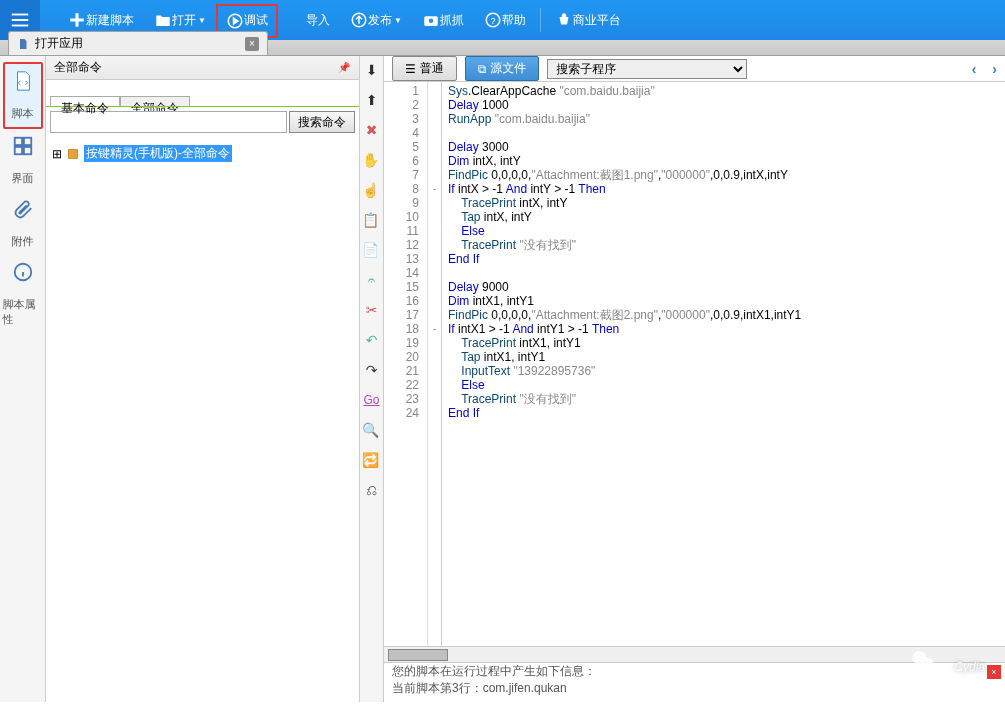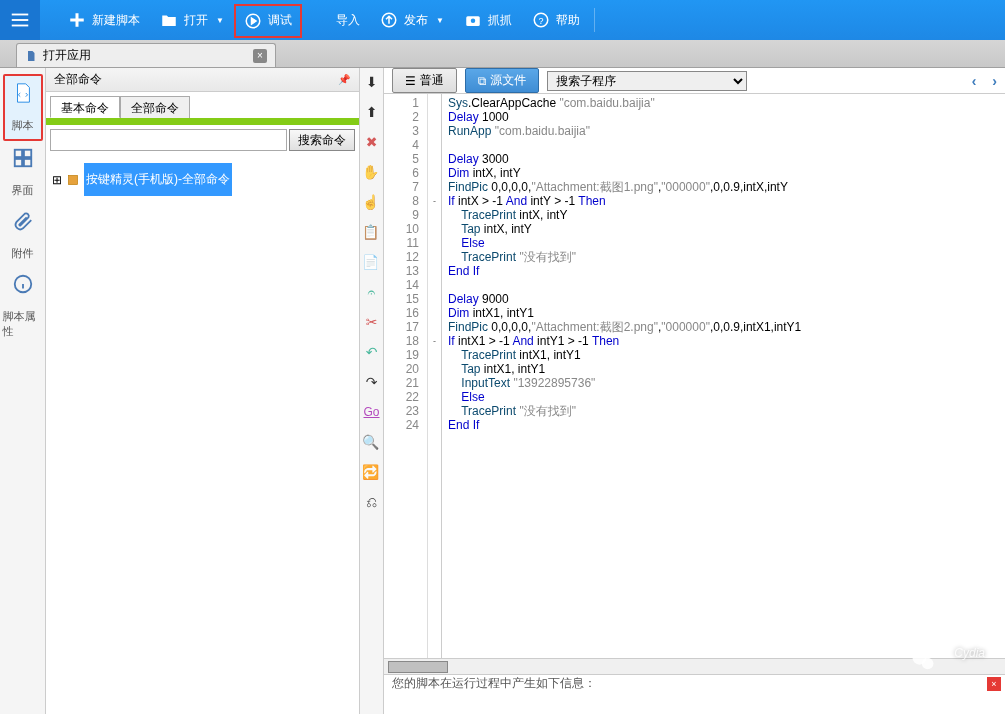--- a/index.html
+++ b/index.html
@@ -1,45 +1,45 @@
 <!DOCTYPE html>
 <html><head>
 <meta charset="utf-8">
 <style>
 *{box-sizing:border-box;margin:0;padding:0;font-family:"Microsoft YaHei",SimSun,sans-serif;font-size:12px}
 body{width:1005px;height:714px;overflow:hidden;background:#fff;position:relative}
 .toolbar{height:40px;background:linear-gradient(#2196f3,#1e88e5);display:flex;align-items:center;color:#fff;padding-left:0}
 .tb-menu{width:40px;height:40px;background:#1976d2;display:flex;align-items:center;justify-content:center;margin-right:18px}
 .tb-menu svg{width:22px;height:22px}
-.tb-item{display:flex;align-items:center;gap:6px;padding:0 10px;height:40px;cursor:pointer}
+.tb-item{display:flex;align-items:center;padding:0 10px;height:40px;cursor:pointer}
 .tb-item svg{width:18px;height:18px}
 .tb-sep{width:1px;height:24px;background:rgba(255,255,255,0.3);margin:0 4px}
 .tb-drop{margin-left:2px;font-size:8px}
 .debug-hl{border:2px solid #e53935;padding:0 8px;height:34px;margin-top:1px}
-.tabbar{height:28px;background:linear-gradient(#d6d6d6,#c8c8c8);display:flex;align-items:end;padding-left:16px;border-bottom:1px solid #a0a0a0}
+.tabbar{height:16px;background:linear-gradient(#d6d6d6,#c8c8c8);display:flex;align-items:end;padding-left:8px;border-bottom:1px solid #a0a0a0}
 .tab{height:24px;background:#eee;border:1px solid #a0a0a0;border-bottom:none;padding:0 8px;display:flex;align-items:center;gap:6px;border-radius:3px 3px 0 0;min-width:260px;justify-content:space-between}
 .tab-left{display:flex;align-items:center;gap:6px}
 .tab-x{width:14px;height:14px;background:#888;color:#fff;border-radius:2px;display:flex;align-items:center;justify-content:center;font-size:10px;cursor:pointer}
 .main{display:flex;height:646px}
 .leftbar{width:46px;background:#f5f5f5;border-right:1px solid #ccc;display:flex;flex-direction:column;align-items:center;padding-top:6px;gap:0}
 .lb-item{width:40px;display:flex;flex-direction:column;align-items:center;gap:14px;padding:6px 0;cursor:pointer;color:#4a7ab5}
 .lb-item.active{border:2px solid #e53935;border-radius:2px;background:#e3f2fd}
 .lb-item svg{width:22px;height:22px}
 .lb-item span{font-size:11px;color:#555}
 .cmdpanel{width:314px;border-right:1px solid #ccc;display:flex;flex-direction:column}
 .cmdhead{height:24px;background:linear-gradient(#f5f5f5,#e8e8e8);border-bottom:1px solid #ccc;display:flex;align-items:center;justify-content:space-between;padding:0 8px}
-.cmdtabs{height:26px;display:flex;padding:4px 4px 0 4px;gap:0}
+.cmdtabs{height:26px;display:flex;padding:16px 4px 0 4px;gap:0}
 .cmdtab{padding:3px 10px;border:1px solid #aaa;background:#f0f0f0;cursor:pointer;border-bottom:none}
 .cmdtab.active{background:#fff;border-bottom:1px solid #fff;position:relative;z-index:1}
-.cmdsearch{display:flex;padding:4px;gap:2px;border-top:7px solid #84cc16}
+.cmdsearch{display:flex;padding:4px;gap:2px;border-top:1px solid #84cc16}
 .cmdsearch input{flex:1;height:22px;border:1px solid #aaa;padding:0 4px}
 .cmdsearch button{height:22px;padding:0 8px;border:1px solid #888;background:linear-gradient(#f8f8f8,#e0e0e0);cursor:pointer}
 .cmdtree{flex:1;padding:6px;overflow:auto}
 .treeitem{display:flex;align-items:center;gap:4px;padding:2px 0}
-.treeitem .sel{background:#3399ff;color:#fff;padding:8px 2px}
+.treeitem .sel{background:#3399ff;color:#fff;padding:0 2px}
 .editor-area{flex:1;display:flex;flex-direction:col;position:relative}
 .vtoolbar{width:24px;background:#f5f5f5;border-right:1px solid #ccc;display:flex;flex-direction:column;align-items:center;padding-top:6px;gap:14px}
 .vtoolbar .vicon{width:16px;height:16px;cursor:pointer;opacity:0.8;display:flex;align-items:center;justify-content:center;font-size:14px}
 .editor-right{flex:1;display:flex;flex-direction:column}
 .ed-top{height:26px;border-bottom:1px solid #ccc;display:flex;align-items:center;padding:0 8px;gap:8px}
 .ed-tab{padding:3px 12px;border:1px solid #888;background:linear-gradient(#f0f0f0,#ddd);cursor:pointer;border-radius:2px;display:flex;align-items:center;gap:4px}
 .ed-tab.active{background:linear-gradient(#5aa7e8,#3f8dd4);color:#fff;border-color:#2d6da8}
 .ed-search{height:20px;border:1px solid #888;padding:0 4px;width:200px}
 .ed-nav{margin-left:auto;display:flex;gap:16px}
 .ed-nav span{color:#3f7dbd;cursor:pointer;font-size:14px;font-weight:bold}
@@ -51,21 +51,21 @@
 .codetext{flex:1;padding:2px 6px;line-height:14px;white-space:pre;overflow:auto}
 .codetext div{height:14px}
 .k{color:#0000cc}
 .f{color:#0c4a6e}
 .s{color:#888}
 .n{color:#000}
 .hscroll{height:16px;background:#f0f0f0;border-top:1px solid #ccc;display:flex}
 .hscroll .thumb{width:60px;height:12px;background:#c0c0c0;margin:2px 0 0 4px;border:1px solid #888}
 .console{height:40px;border-top:1px solid #ccc;padding:0 8px;font-size:12px;color:#555;position:relative}
 .console .xbtn{position:absolute;right:4px;top:2px;width:14px;height:14px;background:#e53935;color:#fff;font-size:9px;display:flex;align-items:center;justify-content:center;cursor:pointer}
-.watermark{position:absolute;right:20px;bottom:40px;color:rgba(255,255,255,0.85);font-size:24px;font-style:italic;display:flex;align-items:flex-start;gap:17px;text-shadow:0 0 4px rgba(0,0,0,0.4);pointer-events:none}
+.watermark{position:absolute;right:20px;bottom:40px;color:rgba(255,255,255,0.85);font-size:24px;font-style:italic;display:flex;align-items:flex-end;gap:17px;text-shadow:0 0 4px rgba(0,0,0,0.4);pointer-events:none}
 .pin{font-size:10px;color:#666;cursor:pointer}
 </style>
 </head>
 <body>
 
 <div class="toolbar">
   <div class="tb-menu">
     <svg viewBox="0 0 24 24" fill="#fff">
         <rect x="3" y="5" width="18" height="2"></rect>
         <rect x="3" y="11" width="18" height="2"></rect>
@@ -115,20 +115,26 @@
     <span>抓抓</span>
   </div>
   <div class="tb-item">
     <svg viewBox="0 0 24 24" fill="none" stroke="#fff" stroke-width="2">
         <circle cx="12" cy="12" r="9"></circle>
         <text x="12" y="17" text-anchor="middle" fill="#fff" font-size="13" stroke="none">?</text>
       </svg>
     <span>帮助</span>
   </div>
   <div class="tb-sep"></div>
+  <div class="tb-item">
+    <svg viewBox="0 0 24 24" fill="#fff">
+        <path d="M6 8h12l-2 10H8z M9 8V6a3 3 0 016 0v2"></path>
+      </svg>
+    <span>商业平台</span>
+  </div>
 </div>
 
 <div class="tabbar">
   <div class="tab">
     <div class="tab-left">
       <svg width="12" height="12" viewBox="0 0 24 24" fill="#4a7ab5">
           <path d="M6 2h9l4 4v16H6z"></path>
         </svg>
       <span>打开应用</span>
     </div>
@@ -282,20 +288,21 @@
             <div></div>
             <div></div>
           </div>
         <div class="codetext" id="codetext"><div><span class="f">Sys</span><span class="n">.ClearAppCache </span><span class="s">"com.baidu.baijia"</span></div><div><span class="k">Delay</span><span class="n"> 1000</span></div><div><span class="f">RunApp</span><span class="n"> </span><span class="s">"com.baidu.baijia"</span></div><div>&nbsp;</div><div><span class="k">Delay</span><span class="n"> 3000</span></div><div><span class="k">Dim</span><span class="n"> intX, intY</span></div><div><span class="f">FindPic</span><span class="n"> 0,0,0,0,</span><span class="s">"Attachment:截图1.png"</span><span class="n">,</span><span class="s">"000000"</span><span class="n">,0,0.9,intX,intY</span></div><div><span class="k">If</span><span class="n"> intX &gt; -1 </span><span class="k">And</span><span class="n"> intY &gt; -1 </span><span class="k">Then</span></div><div><span class="n">    </span><span class="f">TracePrint</span><span class="n"> intX, intY</span></div><div><span class="n">    </span><span class="f">Tap</span><span class="n"> intX, intY</span></div><div><span class="n">    </span><span class="k">Else</span></div><div><span class="n">    </span><span class="f">TracePrint</span><span class="n"> </span><span class="s">"没有找到"</span></div><div><span class="k">End If</span></div><div>&nbsp;</div><div><span class="k">Delay</span><span class="n"> 9000</span></div><div><span class="k">Dim</span><span class="n"> intX1, intY1</span></div><div><span class="f">FindPic</span><span class="n"> 0,0,0,0,</span><span class="s">"Attachment:截图2.png"</span><span class="n">,</span><span class="s">"000000"</span><span class="n">,0,0.9,intX1,intY1</span></div><div><span class="k">If</span><span class="n"> intX1 &gt; -1 </span><span class="k">And</span><span class="n"> intY1 &gt; -1 </span><span class="k">Then</span></div><div><span class="n">    </span><span class="f">TracePrint</span><span class="n"> intX1, intY1</span></div><div><span class="n">    </span><span class="f">Tap</span><span class="n"> intX1, intY1</span></div><div><span class="n">    </span><span class="f">InputText</span><span class="n"> </span><span class="s">"13922895736"</span></div><div><span class="n">    </span><span class="k">Else</span></div><div><span class="n">    </span><span class="f">TracePrint</span><span class="n"> </span><span class="s">"没有找到"</span></div><div><span class="k">End If</span></div></div>
       </div>
       <div class="hscroll">
           <div class="thumb"></div>
         </div>
       <div class="console">
         <div>您的脚本在运行过程中产生如下信息：</div>
+        <div>当前脚本第3行：com.jifen.qukan</div>
         <div class="xbtn">×</div>
       </div>
     </div>
   </div>
 </div>
 
 <div class="watermark">
   <svg width="28" height="28" viewBox="0 0 24 24" fill="rgba(255,255,255,0.85)">
       <circle cx="9" cy="10" r="6"></circle>
       <circle cx="16" cy="15" r="5"></circle>

